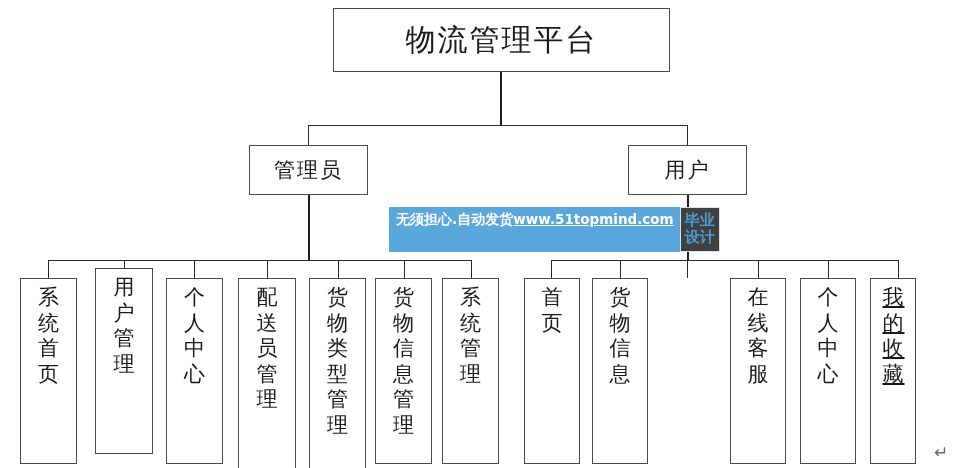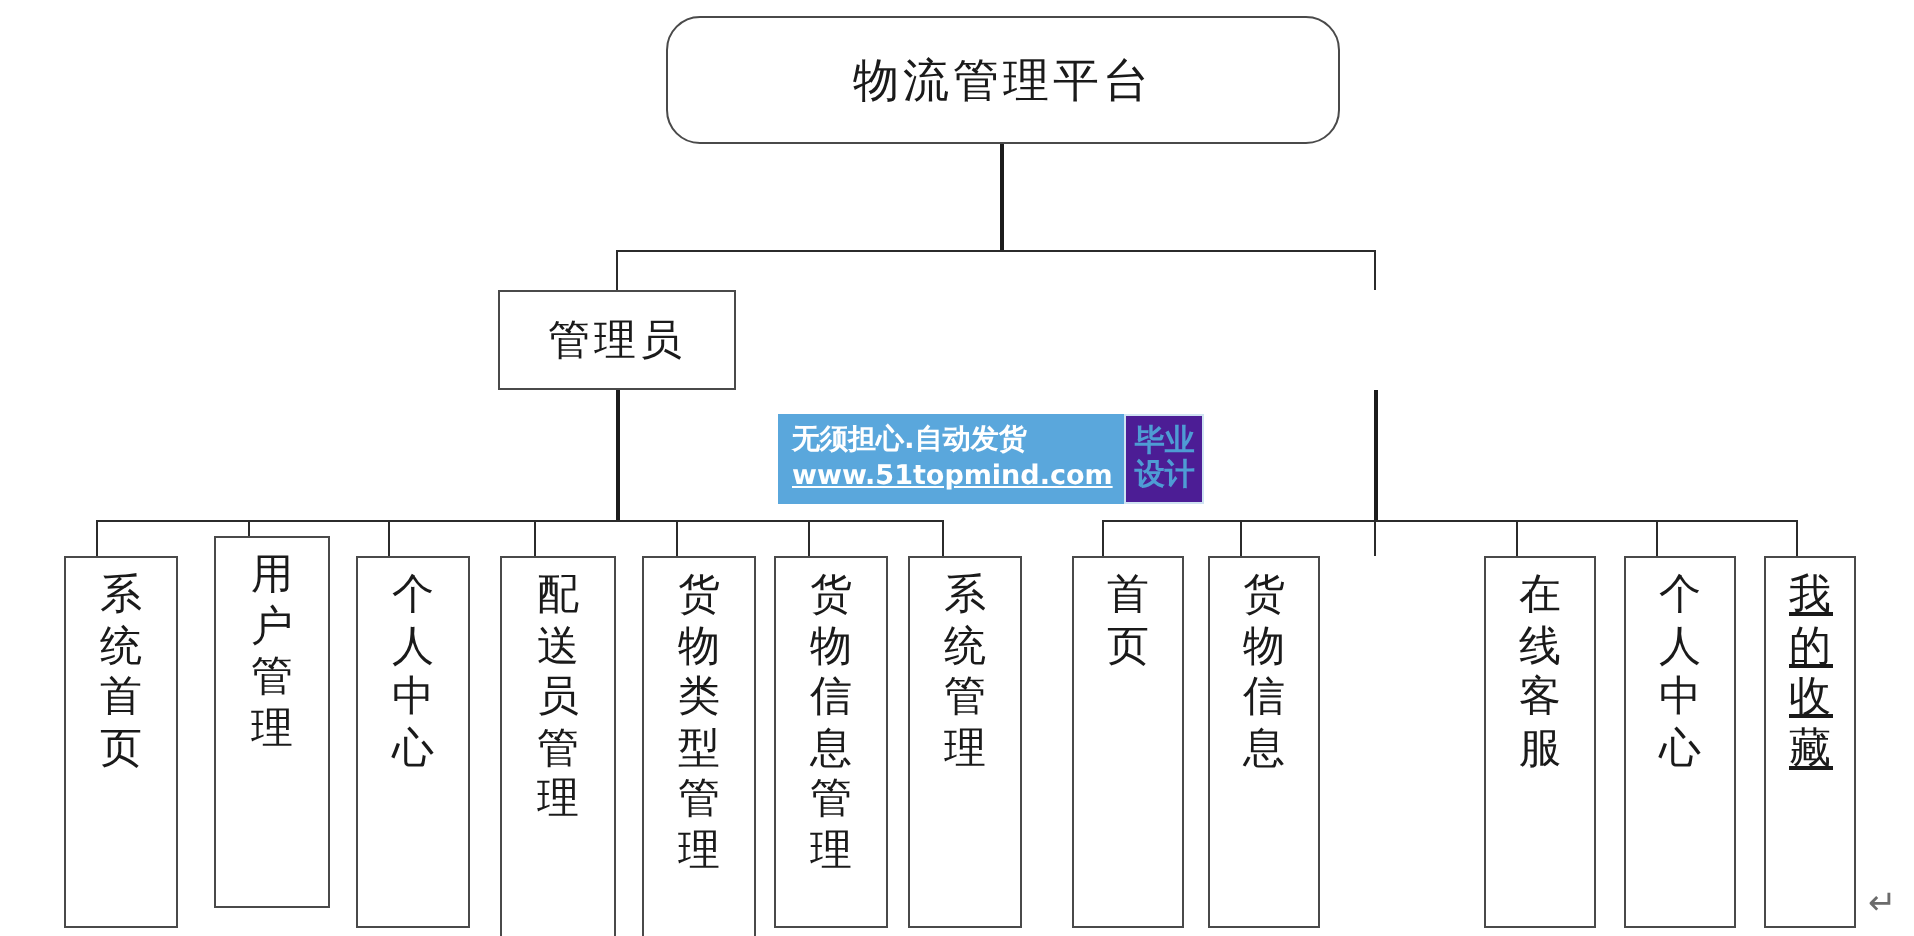--- a/index.html
+++ b/index.html
@@ -26,37 +26,35 @@
     border: 1px solid #4a4a4a;
     background: #ffffff;
     display: flex;
     align-items: center;
     justify-content: center;
     color: #1a1a1a;
     font-family: "DejaVu Sans", "Liberation Sans", sans-serif;
   }
 
   .node-root {
-    font-size: 23px;
+    font-size: 30px;
     letter-spacing: 2px;
-    border-radius: 17px;
   }
   .node-mid {
     font-size: 21px;
     letter-spacing: 2px;
   }
 
   
   .node-leaf {
     font-size: 21px;
     line-height: 1.22;
     padding: 6px 0 4px 0;
     align-items: flex-start;
     justify-content: center;
-    margin-left: 12px;
   }
   .node-leaf .vlabel {
     display: block;
     width: 1em;
     text-align: center;
     word-break: break-all;
     white-space: normal;
     letter-spacing: 1px;
     line-height: 1.22;
   }
@@ -74,41 +72,41 @@
   #watermark {
     position: absolute;
     display: flex;
     align-items: stretch;
     z-index: 30;
   }
   #wm-main {
     background: #5aa7dc;
     padding: 4px 6px 4px 7px;
     display: flex;
-    flex-direction: column;
+    flex-direction: row;
     justify-content: center;
   }
   #wm-line1 {
     color: #ffffff;
     font-size: 14px;
     font-weight: bold;
     line-height: 1.25;
     white-space: nowrap;
     letter-spacing: 0px;
   }
   #wm-line2 {
     color: #ffffff;
     font-size: 13.5px;
     font-weight: bold;
     line-height: 1.25;
     white-space: nowrap;
     text-decoration: underline;
   }
   #wm-badge {
-    background: #4c1d95;
+    background: #404040;
     border: 1px solid #cfe3f2;
     color: #4e9cd4;
     font-size: 15px;
     font-weight: bold;
     line-height: 1.15;
     padding: 4px 4px;
     display: flex;
     flex-direction: column;
     justify-content: center;
     align-items: center;
@@ -137,20 +135,23 @@
 
   <div class="ln ln-h" style="left:308px; top:125px; width:380px;"></div>
 
   <div class="ln ln-v" style="left:308px; top:125px; height:20px;"></div>
   <div class="ln ln-v" style="left:687px; top:125px; height:20px;"></div>
 
   <div class="node node-mid" style="left:249px; top:145px; width:119px; height:50px;">
     <span>管理员</span>
   </div>
 
+  <div class="node node-mid" style="left:628px; top:145px; width:119px; height:50px;">
+    <span>用户</span>
+  </div>
 
   <div class="ln ln-thick-v" style="left:308px; top:195px; height:66px;"></div>
   <div class="ln ln-h" style="left:48px; top:260px; width:423px;"></div>
 
   <div class="ln ln-v" style="left:48px;  top:260px; height:18px;"></div>
   <div class="ln ln-v" style="left:124px; top:260px; height:18px;"></div>
   <div class="ln ln-v" style="left:194px; top:260px; height:18px;"></div>
   <div class="ln ln-v" style="left:267px; top:260px; height:18px;"></div>
   <div class="ln ln-v" style="left:338px; top:260px; height:18px;"></div>
   <div class="ln ln-v" style="left:404px; top:260px; height:18px;"></div>

